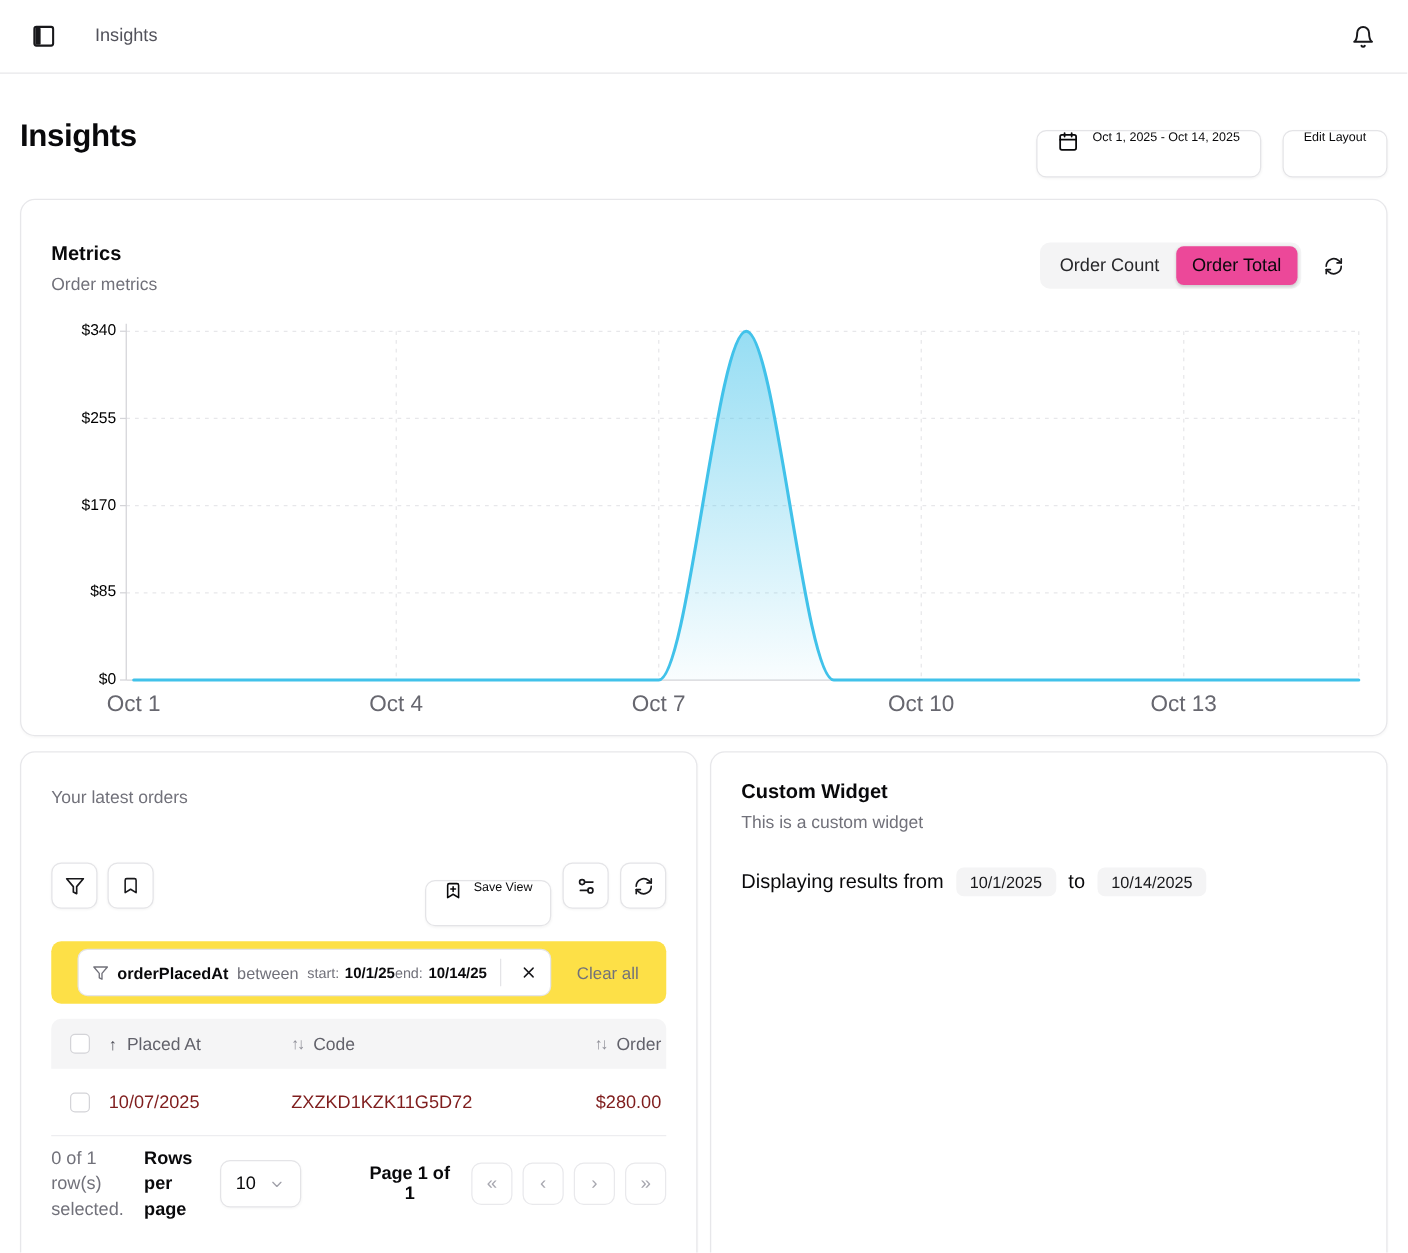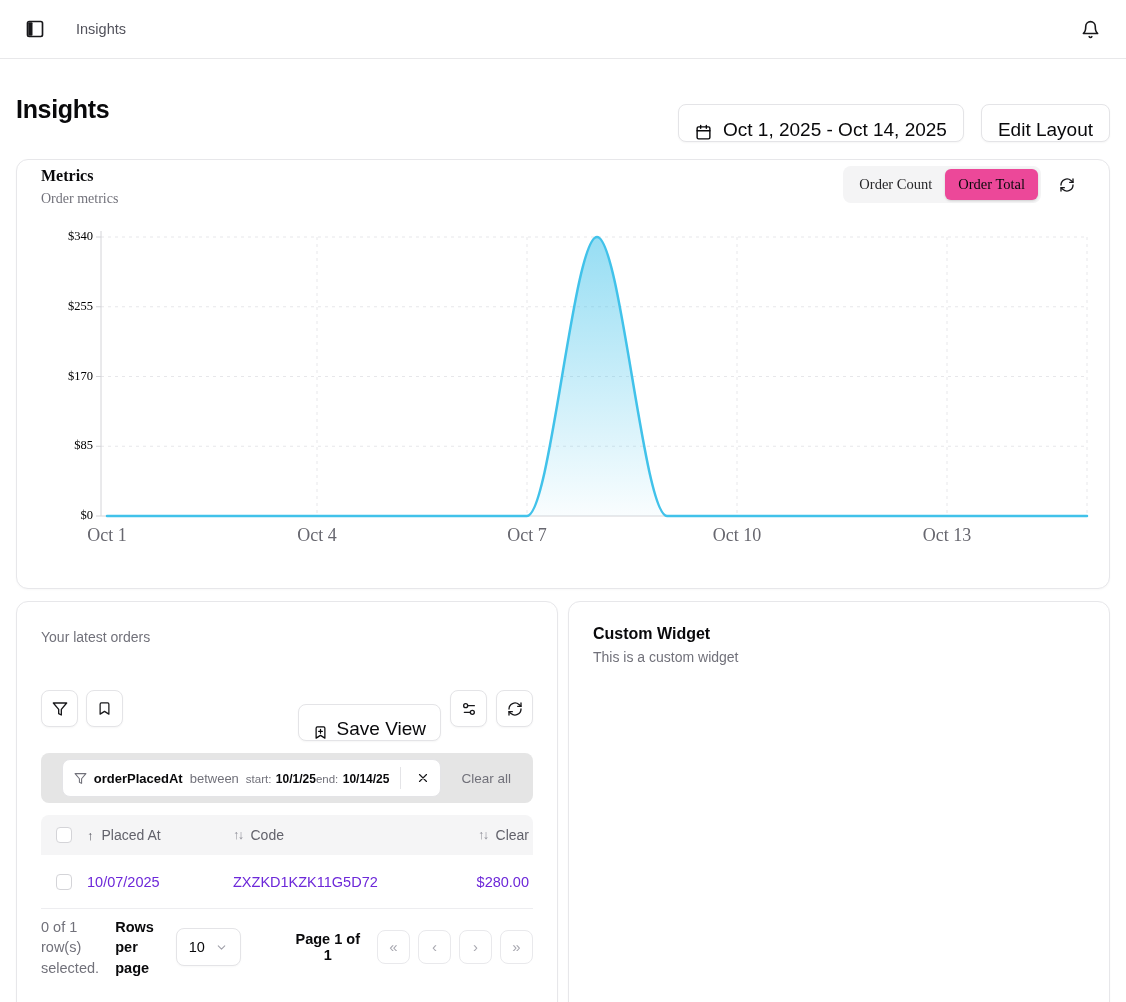--- a/index.html
+++ b/index.html
@@ -17,28 +17,28 @@
   .crumb { margin-left:26px; font-size:14.5px; color:#52525b; }
   .topbar-spacer { flex:1; }
   .bell-btn { width:32px; height:32px; display:flex; align-items:center; justify-content:center;
     background:none; border:none; color:#18181b; cursor:pointer; padding:0; }
 
   
   .page { padding:0 16px; }
   .page-header { display:flex; align-items:center; margin:17px 0 17px; }
   .page-title { font-size:25px; font-weight:700; letter-spacing:-.3px; }
   .header-actions { margin-left:auto; display:flex; gap:17px; align-items:center; }
-  .btn { display:inline-flex; align-items:flex-end; gap:11px; background:#fff; border:1px solid #e4e4e7;
-    border-radius:8px; height:38px; padding:0 16px; font-size:19px; color:#09090b;
+  .btn { display:inline-flex; align-items:flex-start; gap:11px; background:#fff; border:1px solid #e4e4e7;
+    border-radius:8px; height:38px; padding:0 16px; font-size:10px; color:#09090b;
     box-shadow:0 1px 2px rgba(0,0,0,.04); cursor:pointer; font-family:inherit;margin-top:28px; }
   .btn-label { font-weight:500; }
 
   
   .card { background:#fff; border:1px solid #e7e7ea; border-radius:12px; box-shadow:0 1px 2px rgba(0,0,0,.03); }
-  .metrics-card { height:430px; padding:6px 24px;font-family:Liberation Serif, serif; }
+  .metrics-card { height:430px; padding:34px 24px; }
   .card-title { font-size:16px; font-weight:700; line-height:20px; }
   .card-sub { font-size:14px; color:#71717a; margin-top:4px; line-height:18px; }
   .card-head { display:flex; align-items:flex-start; }
   .head-right { margin-left:auto; display:flex; align-items:center; }
 
   
   .tabs { background:#f4f4f5; border-radius:8px; padding:3px; display:flex; align-items:center; height:37px; }
   .tab { border:none; background:transparent; border-radius:6px; padding:6px 13px; font-size:14.5px;
     color:#27272a; cursor:pointer; font-family:inherit; font-weight:500; height:31px; }
   .tab.active { background:#ec4899; box-shadow:0 1px 3px rgba(0,0,0,.10), 0 1px 2px rgba(0,0,0,.06); color:#09090b; }
@@ -58,21 +58,21 @@
 
   
   .toolbar { display:flex; align-items:center; margin-top:30px; }
   .tb-left { display:flex; gap:8px; }
   .tb-right { margin-left:auto; display:flex; gap:9px; align-items:center; }
   .icon-btn { width:37px; height:37px; display:flex; align-items:center; justify-content:center; background:#fff;
     border:1px solid #e4e4e7; border-radius:8px; color:#18181b; box-shadow:0 1px 2px rgba(0,0,0,.04); cursor:pointer; }
   .save-view { height:37px; gap:9px; padding:0 14px; }
 
   
-  .filterbar { margin-top:12px; background:#e5e5e5; border-radius:8px; padding:6px 8px; display:flex;
+  .filterbar { margin-top:12px; background:#fde047; border-radius:8px; padding:6px 8px; display:flex;
     justify-content:flex-end; align-items:center; gap:6px; min-height:50px; }
   .chip { background:#fff; border:1px solid #e4e4e7; border-radius:8px; display:flex; align-items:center;
     height:38px; padding:0 2px 0 11px; gap:7px; }
   .chip-funnel { color:#71717a; display:flex; }
   .chip-field { font-size:13px; font-weight:600; }
   .chip-op { font-size:13px; color:#71717a; }
   .chip-range { display:flex; justify-content:center; line-height:1.25; padding-right:4px; }
   .chip-range .lbl { color:#71717a; font-size:11.5px; }
   .chip-range .val { font-weight:600; font-size:12px; color:#09090b; }
   .chip-div { width:1px; align-self:stretch; margin:7px 0; background:#e4e4e7; }
@@ -84,21 +84,21 @@
   .table { margin-top:12px; font-size:14.5px; }
   .thead, .trow { display:grid; grid-template-columns:46px 146px 1fr 106px; align-items:center; }
   .thead { background:#f5f5f6; border-radius:8px 8px 0 0; height:40px; color:#62626b; font-size:14px; }
   .trow { height:54px; border-bottom:1px solid #ededf0; }
   .cell-check { display:flex; justify-content:center; }
   .checkbox { width:16px; height:16px; border:1px solid #d4d4d8; border-radius:4px; background:#fff; cursor:pointer; }
   .th { display:flex; align-items:center; gap:8px; }
   .arrow-up { font-size:13px; color:#52525b; }
   .sort-both { letter-spacing:-1.5px; font-size:12.5px; color:#8f8f98; }
   .th-total, .cell-total { justify-content:flex-end; text-align:right; padding-right:4px; }
-  .cell { color:#6d28d9; }
+  .cell { color:#7f1d1d; }
 
   
   .tfoot { display:flex; align-items:center; gap:12px; margin-top:8px; }
   .sel-text { width:64px; font-size:14.5px; color:#71717a; line-height:1.4; }
   .rpp { width:50px; font-weight:700; font-size:14.5px; line-height:1.4; color:#09090b; }
   .page-select { width:66px; height:38px; border:1px solid #e4e4e7; border-radius:8px; display:flex; align-items:center;
     justify-content:center; gap:10px; background:#fff; font-size:14.5px; cursor:pointer; font-family:inherit; color:#09090b;
     box-shadow:0 1px 2px rgba(0,0,0,.03); }
   .page-select .chev { color:#a1a1aa; display:flex; }
   .page-info { font-weight:700; font-size:14.5px; margin-left:38px;text-align:center; }
@@ -306,21 +306,21 @@
           <div class="th">
             <span class="arrow-up">↑</span>
             <span>Placed At</span>
           </div>
           <div class="th">
             <span class="sort-both">↑↓</span>
             <span>Code</span>
           </div>
           <div class="th th-total">
             <span class="sort-both">↑↓</span>
-            <span>Clear</span>
+            <span>Order</span>
           </div>
         </div>
         <div class="trow">
           <div class="cell-check">
             <span class="checkbox"></span>
           </div>
           <div class="cell">10/07/2025</div>
           <div class="cell">ZXZKD1KZK11G5D72</div>
           <div class="cell cell-total">$280.00</div>
         </div>
@@ -343,16 +343,22 @@
           <button class="pg-btn">‹</button>
           <button class="pg-btn">›</button>
           <button class="pg-btn">»</button>
         </div>
       </div>
     </section>
 
     <section class="card widget-card">
       <div class="card-title">Custom Widget</div>
       <div class="card-sub">This is a custom widget</div>
+      <div class="widget-line">
+        <span>Displaying results from</span>
+        <span class="code-chip">10/1/2025</span>
+        <span>to</span>
+        <span class="code-chip">10/14/2025</span>
+      </div>
     </section>
 
   </div>
 </main>
 
 </body></html>

